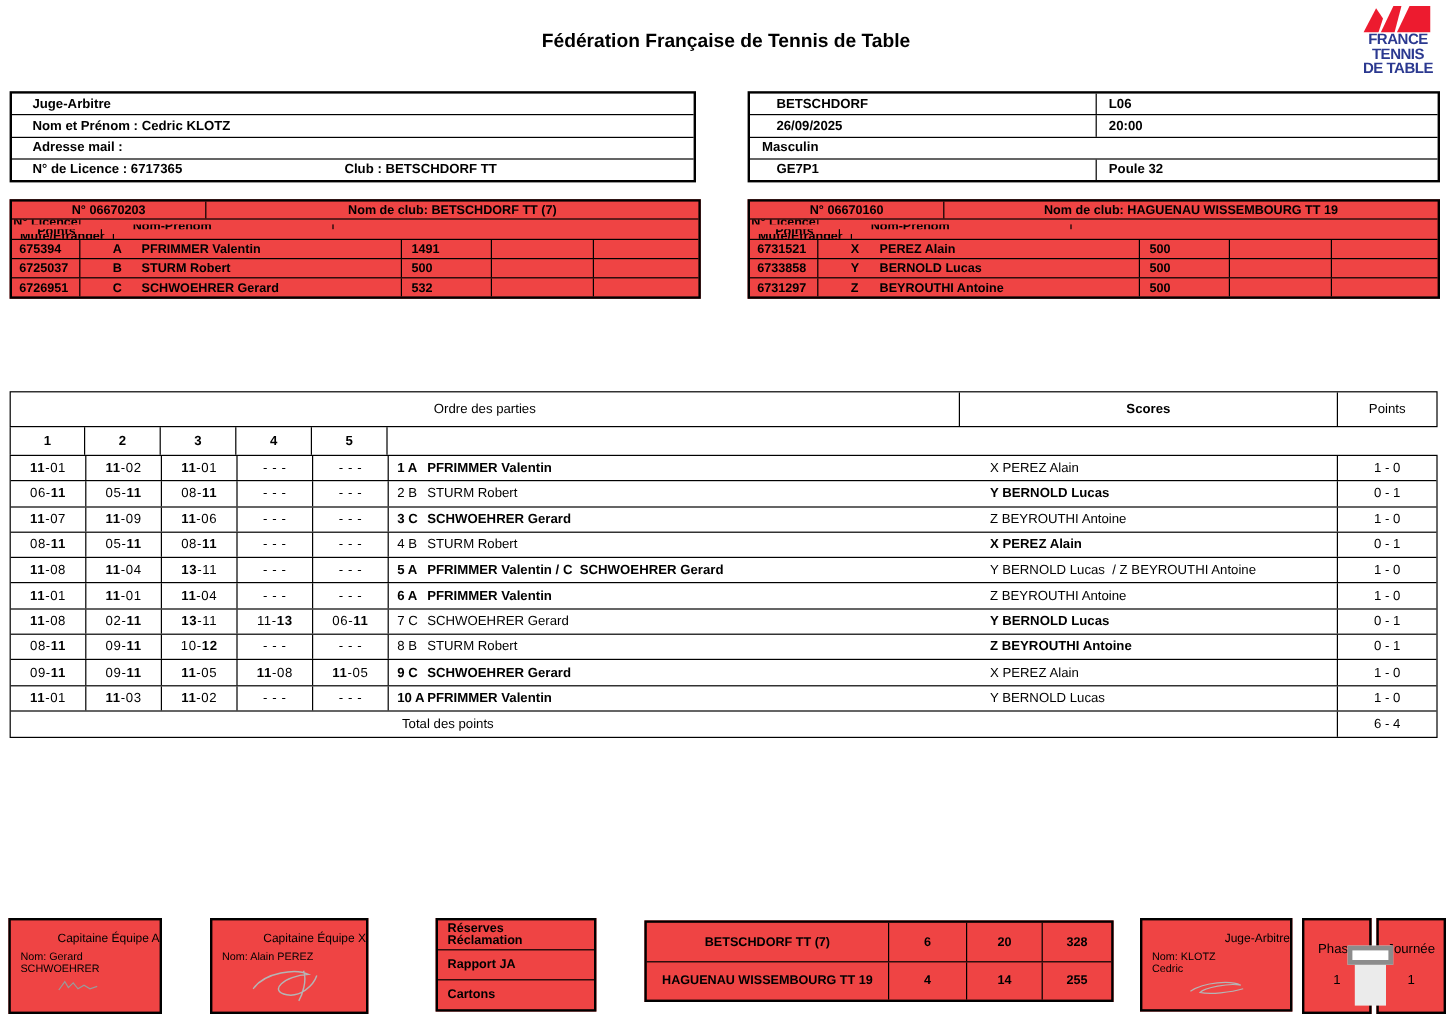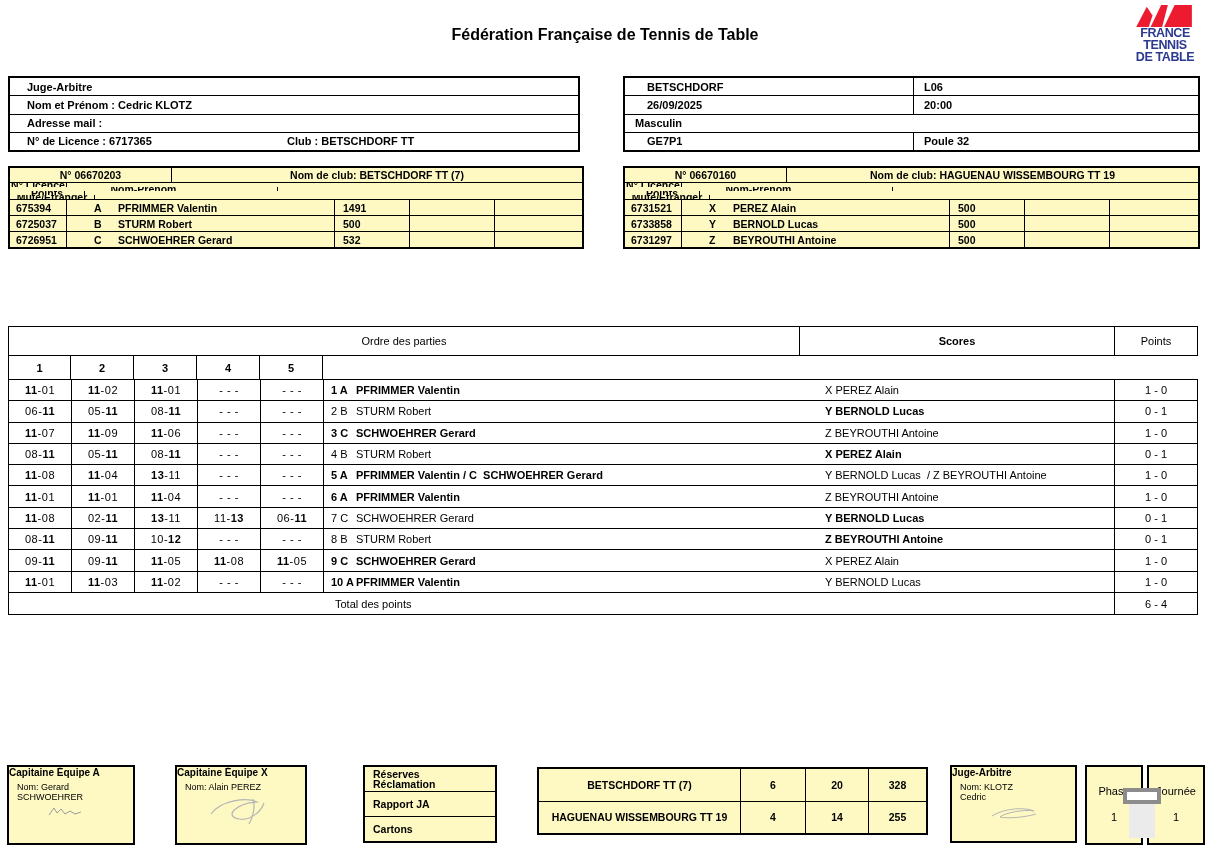--- a/index.html
+++ b/index.html
@@ -1,20 +1,20 @@
 <!DOCTYPE html>
 <html><head>
 <meta charset="utf-8">
 <style>
   html,body{margin:0;padding:0;background:#fff;}
   .page{position:relative;width:1210px;height:850px;background:#fff;overflow:hidden;
         font-family:"Liberation Sans",sans-serif;color:#000;}
   .b{font-weight:bold;}
   .cell{box-sizing:border-box;overflow:hidden;white-space:nowrap;display:flex;align-items:center;}
-  .box{position:absolute;box-sizing:border-box;border:2px solid #000;background:#fef9c3;}
+  .box{position:absolute;box-sizing:border-box;border:2px solid #000;background:#ef4444;}
 
   
   .title{position:absolute;left:0;top:26px;width:1210px;text-align:center;font-size:16px;}
   .logo{position:absolute;left:1127px;top:3px;width:76px;text-align:center;}
   .logo svg{display:block;margin:0 auto;}
   .logo-line{font-weight:bold;font-size:12.5px;line-height:12px;color:#2b3990;letter-spacing:-0.4px;}
 
   
   .info{position:absolute;box-sizing:border-box;border:2px solid #000;display:flex;flex-direction:column;font-size:11px;font-weight:bold;}
   .info-left{left:8px;top:76px;width:572px;height:76px;}
@@ -64,21 +64,21 @@
   .c-ordre{width:791px;box-sizing:border-box;border-right:1px solid #000;position:relative;padding-left:7px;}
   .c-rpts{flex:1;justify-content:center;}
   .ord{display:inline-block;min-width:25px;}
   .nm,.away{white-space:pre;}
   .away{position:absolute;left:501px;top:0;height:100%;display:inline-flex;align-items:center;}
   .total-row{display:flex;height:21.4px;box-sizing:border-box;}
   .t-label{width:1106px;box-sizing:border-box;border-right:1px solid #000;padding-left:326px;}
   .t-val{flex:1;justify-content:center;}
 
   
-  .fbox-title{text-align:left;font-weight:bold;font-size:10px;margin-top:0;}
+  .fbox-title{text-align:right;font-weight:normal;font-size:10px;margin-top:10px;}
   .fbox-name{font-size:9px;line-height:10px;margin:4px 0 0 8px;}
   .sig{display:block;margin:2px auto 0 auto;}
   .captain-a{left:7px;top:765px;width:128px;height:80px;}
   .captain-x{left:175px;top:765px;width:132px;height:80px;}
   .reserves{left:363px;top:765px;width:134px;height:78px;display:flex;flex-direction:column;}
   .res-row{flex:1;display:flex;flex-direction:column;justify-content:center;padding-left:8px;font-weight:bold;font-size:10.5px;line-height:10.5px;border-bottom:1.5px solid #000;box-sizing:border-box;}
   .res-row:last-child{border-bottom:none;}
   .results{left:537px;top:767px;width:391px;height:68px;display:flex;flex-direction:column;font-size:10.5px;font-weight:bold;}
   .rrow{flex:1;display:flex;border-bottom:1px solid #000;box-sizing:border-box;}
   .rrow:last-child{border-bottom:none;}

